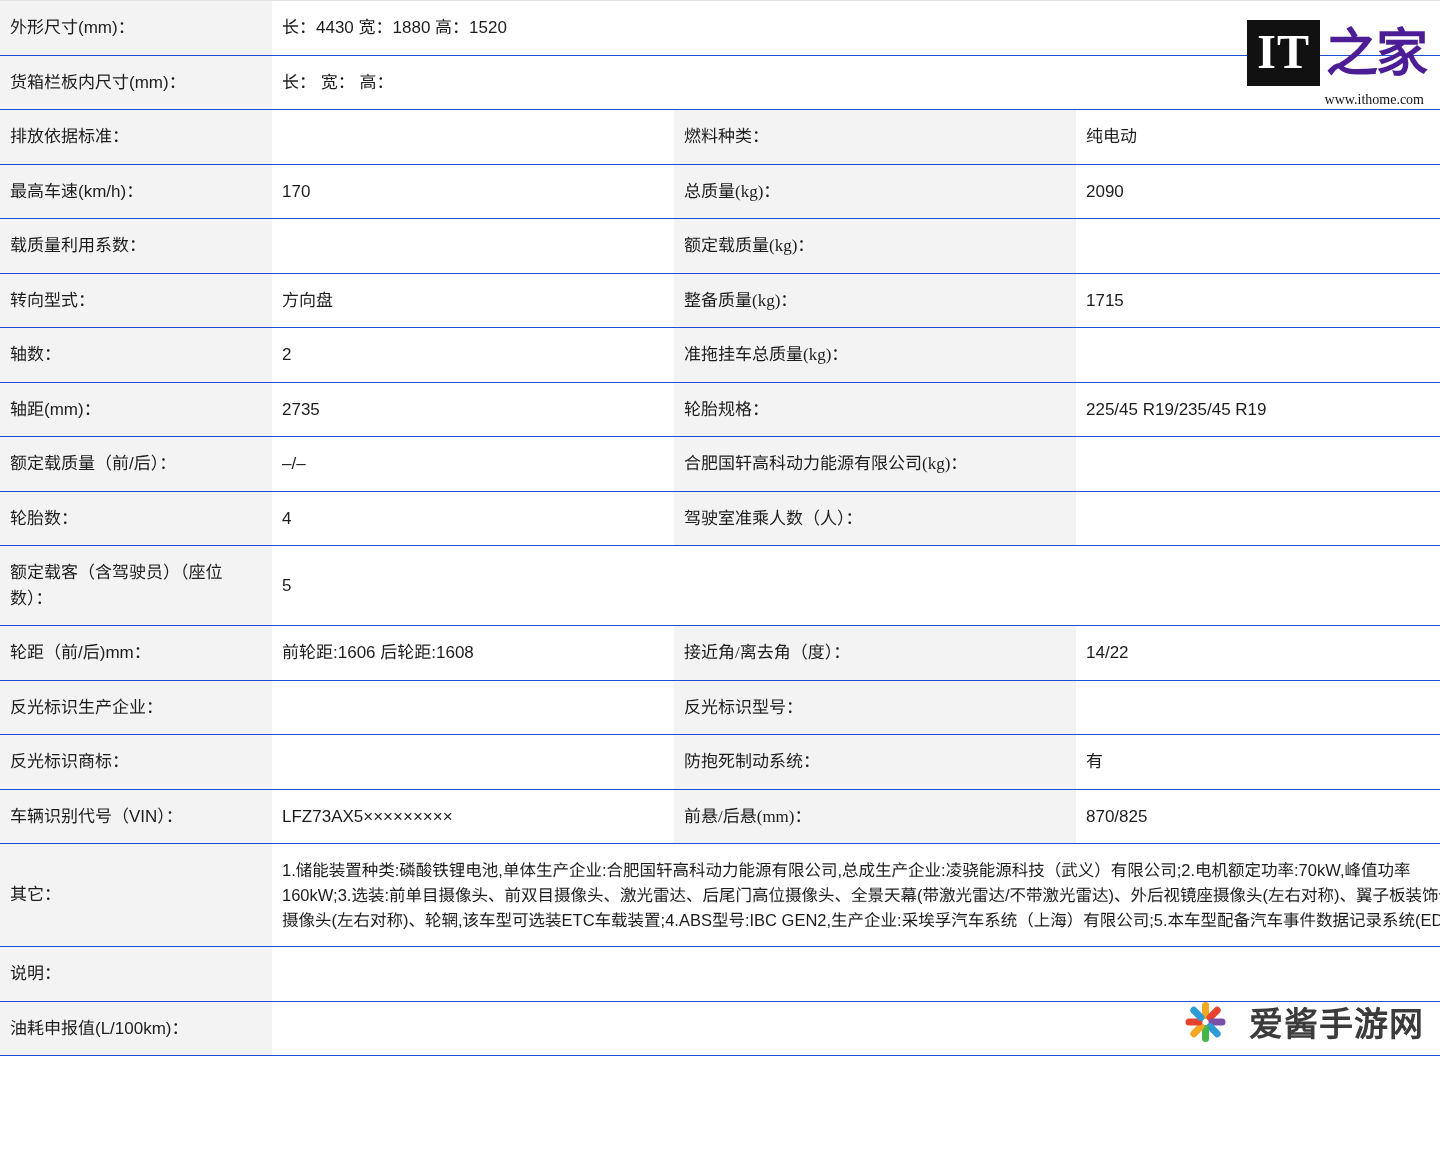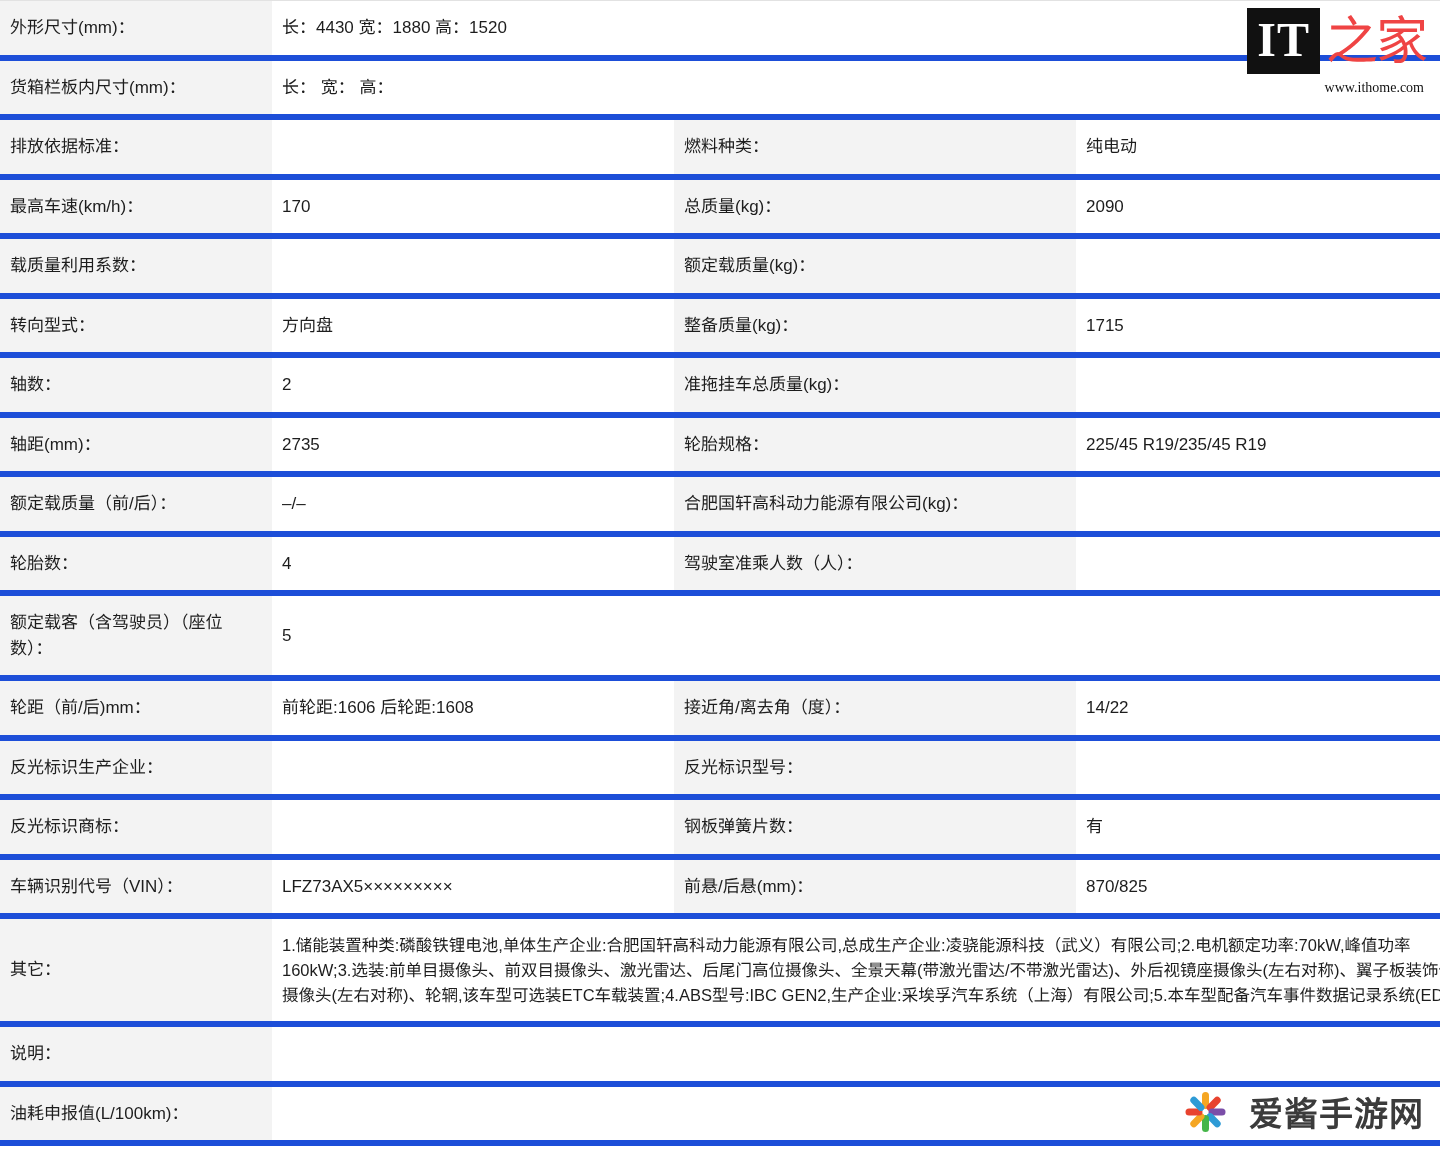--- a/index.html
+++ b/index.html
@@ -20,34 +20,35 @@
     position: relative;
   }
   table.spec {
     border-collapse: collapse;
     width: 1434px;
     table-layout: fixed;
     font-size: 17px;
   }
   table.spec td {
     border-top: 1px solid #e2e2e2;
-    border-bottom: 6px solid #1d4ed8;
+    border-bottom: 1px solid #1d4ed8;
     padding: 14px 12px 14px 10px;
     vertical-align: middle;
     line-height: 1.5;
     word-break: break-word;
   }
   td.label {
     background: #f3f3f3;
     color: #1d1d1d;
     width: 250px;
     padding-left: 10px;
   }
   td.label.label2 {
     width: 212px;
+    font-family: Liberation Serif, serif;
   }
   td.value {
     background: #ffffff;
     color: #1d1d1d;
     padding-left: 16px;
   }
   td.value.v1 {
     width: 458px;
   }
   td.value.v2 {
@@ -56,21 +57,21 @@
   td.value.wide {
     width: 1184px;
   }
   .other-text {
     line-height: 1.85;
     font-size: 16.5px;
   }
   
   .ithome-wm {
     position: absolute;
-    top: 8px;
+    top: 20px;
     right: 14px;
     width: 200px;
     text-align: center;
     pointer-events: none;
   }
   .ithome-logo {
     display: flex;
     align-items: center;
     justify-content: flex-end;
     gap: 6px;
@@ -79,25 +80,25 @@
     background: #111111;
     color: #ffffff;
     font-weight: bold;
     font-size: 48px;
     line-height: 1;
     padding: 8px 10px 10px 10px;
     letter-spacing: 1px;
     font-family: "Liberation Serif", serif;
   }
   .ithome-cn {
-    color: #ef4444;
+    color: #4c1d95;
     font-size: 52px;
     line-height: 1;
     font-family: "DejaVu Sans", sans-serif;
-    font-weight: normal;
+    font-weight: bold;
     letter-spacing: -2px;
   }
   .ithome-url {
     margin-top: 6px;
     font-size: 14px;
     color: #111111;
     font-family: "Liberation Serif", serif;
     text-align: right;
     padding-right: 2px;
   }
@@ -223,21 +224,21 @@
       <tr>
         <td class="label">反光标识生产企业：</td>
         <td class="value v1"></td>
         <td class="label label2">反光标识型号：</td>
         <td class="value v2"></td>
       </tr>
 
       <tr>
         <td class="label">反光标识商标：</td>
         <td class="value v1"></td>
-        <td class="label label2">钢板弹簧片数：</td>
+        <td class="label label2">防抱死制动系统：</td>
         <td class="value v2">有</td>
       </tr>
 
       <tr>
         <td class="label">车辆识别代号（VIN）：</td>
         <td class="value v1">LFZ73AX5×××××××××</td>
         <td class="label label2">前悬/后悬(mm)：</td>
         <td class="value v2">870/825</td>
       </tr>
 

